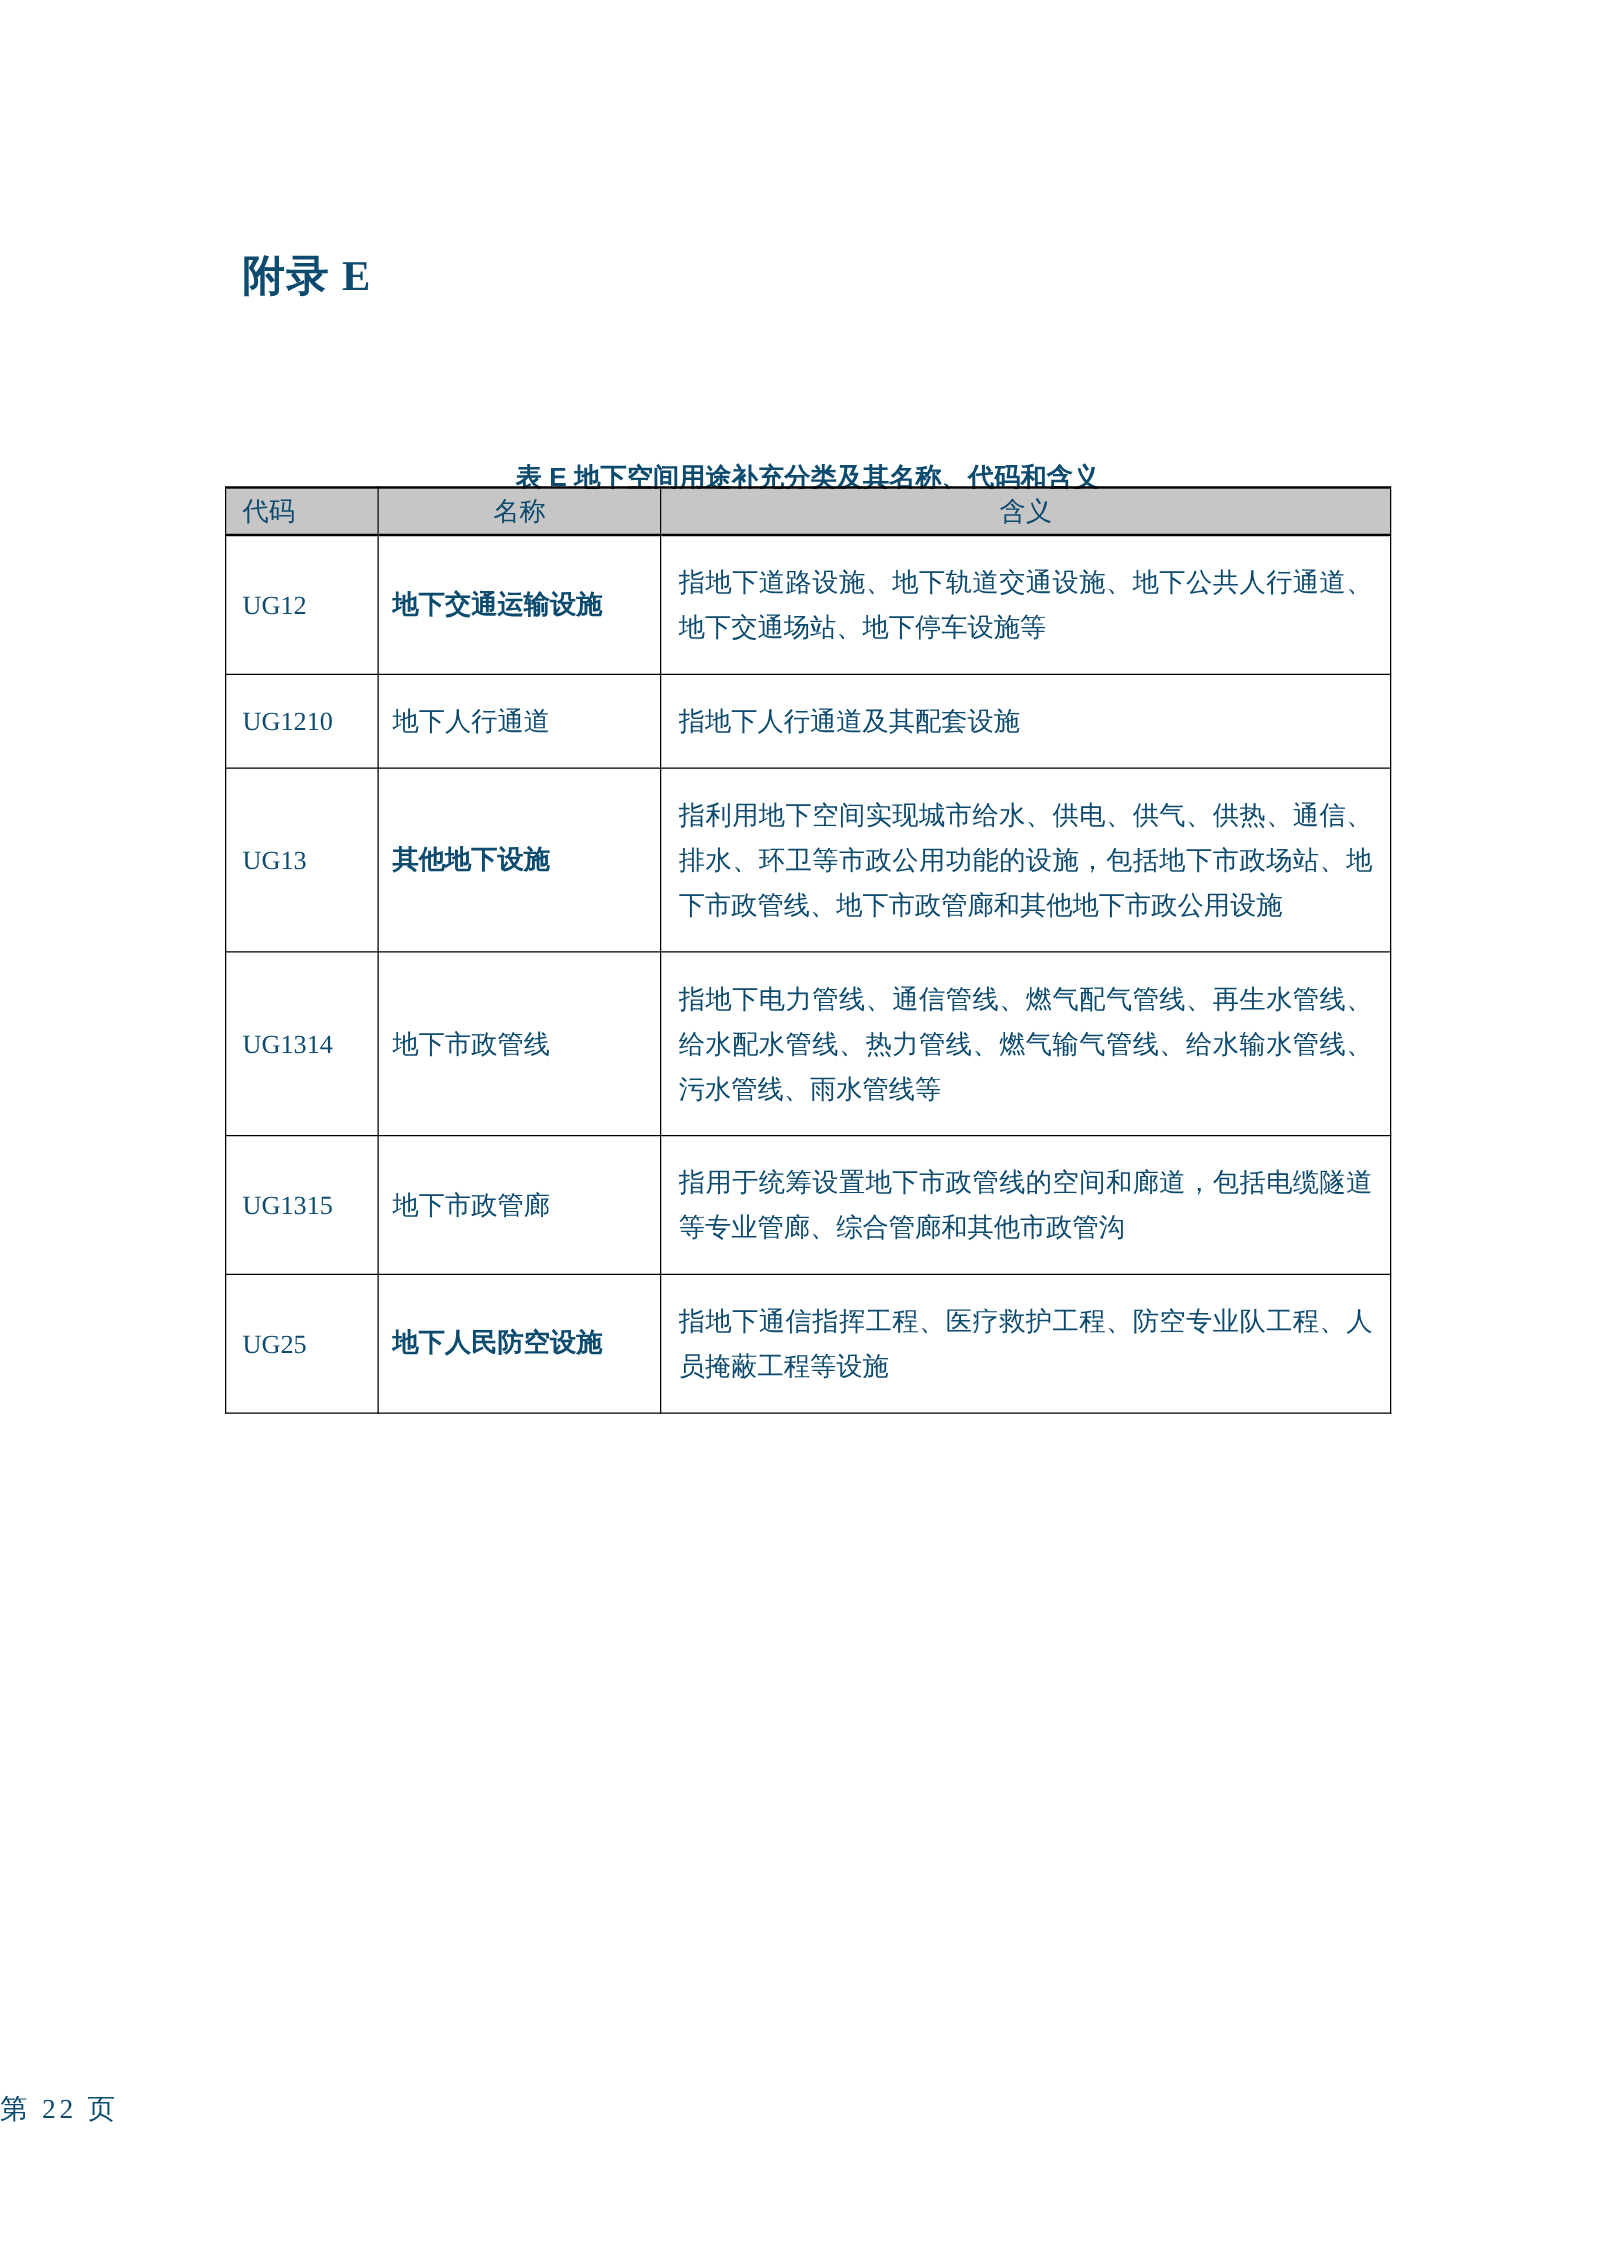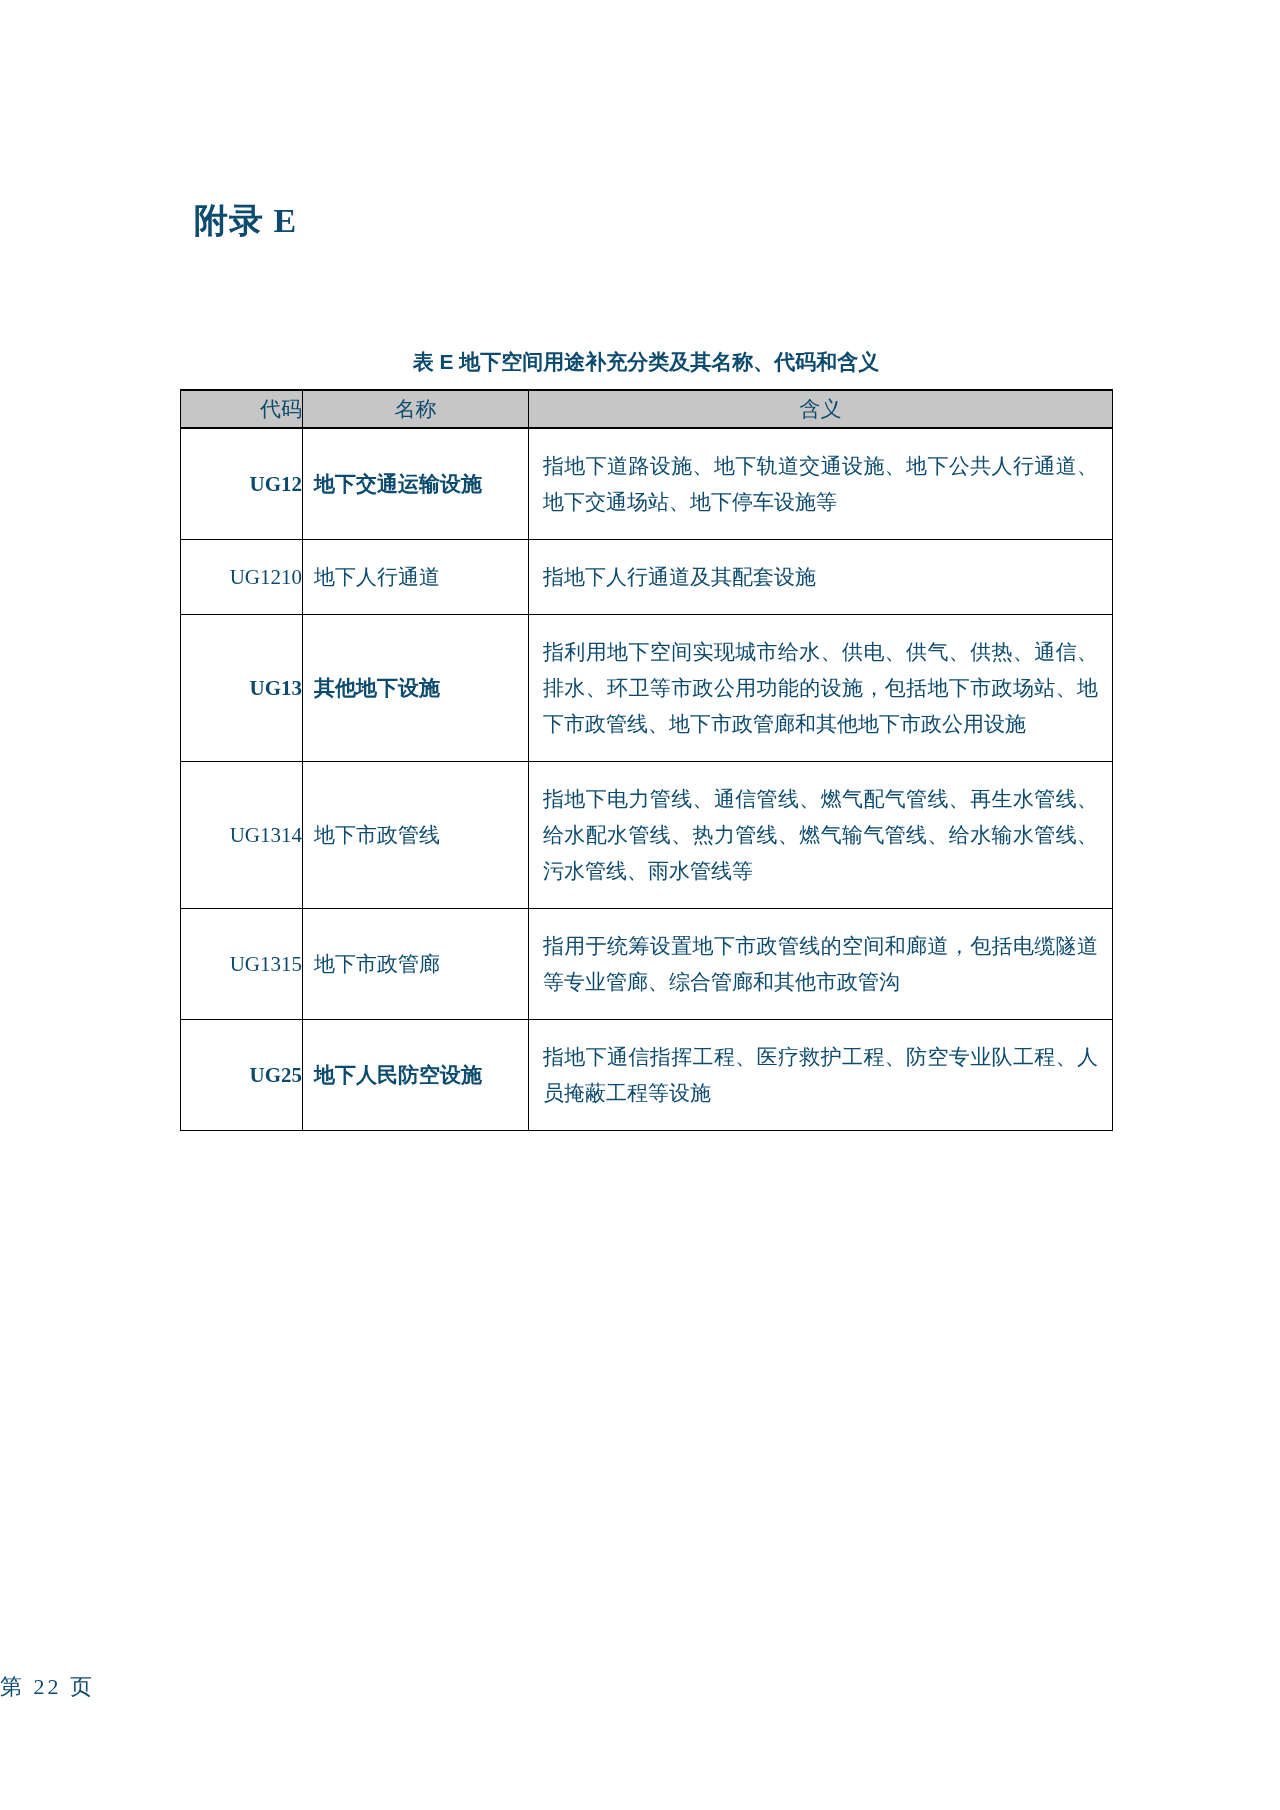--- a/index.html
+++ b/index.html
@@ -30,21 +30,21 @@
     position: absolute;
     left: 244px;
     top: 316px;
     margin: 0;
     font-size: 23px;
     line-height: 30px;
   }
   .table-caption {
     position: absolute;
     left: 180px;
-    top: 348px;
+    top: 368px;
     width: 932px;
     text-align: center;
     font-size: 21px;
     font-weight: 700;
     font-family: "Liberation Sans", "DejaVu Sans", sans-serif;
   }
   table.cls-table {
     position: absolute;
     left: 180px;
     top: 389px;
@@ -62,37 +62,37 @@
     padding: 0;
     overflow: hidden;
   }
   .cls-table thead tr {
     background: #c6c6c6;
   }
   .cls-table thead th {
     border-bottom: 2px solid #000;
   }
   .cls-table .code {
-    text-align: right;
+    text-align: left;
     padding-left: 13px;
   }
   .cls-table th.name, .cls-table th.meaning {
     text-align: center;
   }
   .cls-table td.name {
     text-align: left;
     padding-left: 11px;
   }
   .cls-table td.meaning {
     text-align: justify;
     text-align-last: left;
     padding: 19px 14px;
   }
   .cls-table tr.bold-row td.code {
-    font-weight: 700;
+    font-weight: 400;
   }
   .cls-table tr.bold-row td.name {
     font-weight: 700;
     font-family: "Liberation Sans", "DejaVu Sans", sans-serif;
   }
   .page-footer {
     position: absolute;
     left: 0;
     top: 1672px;
     width: 100%;

